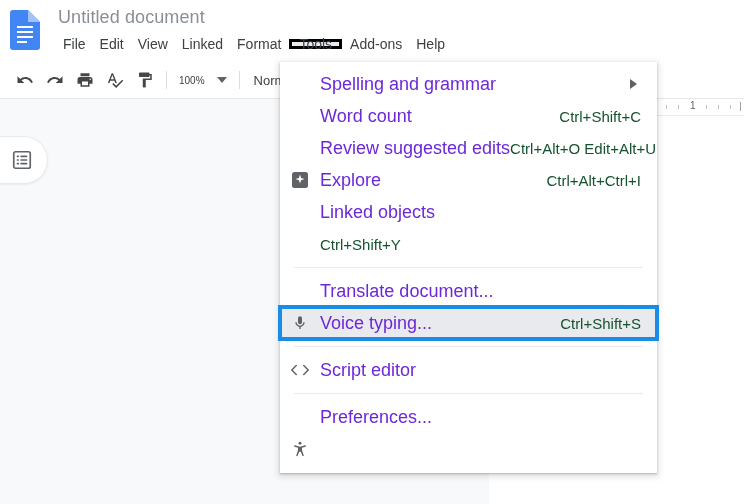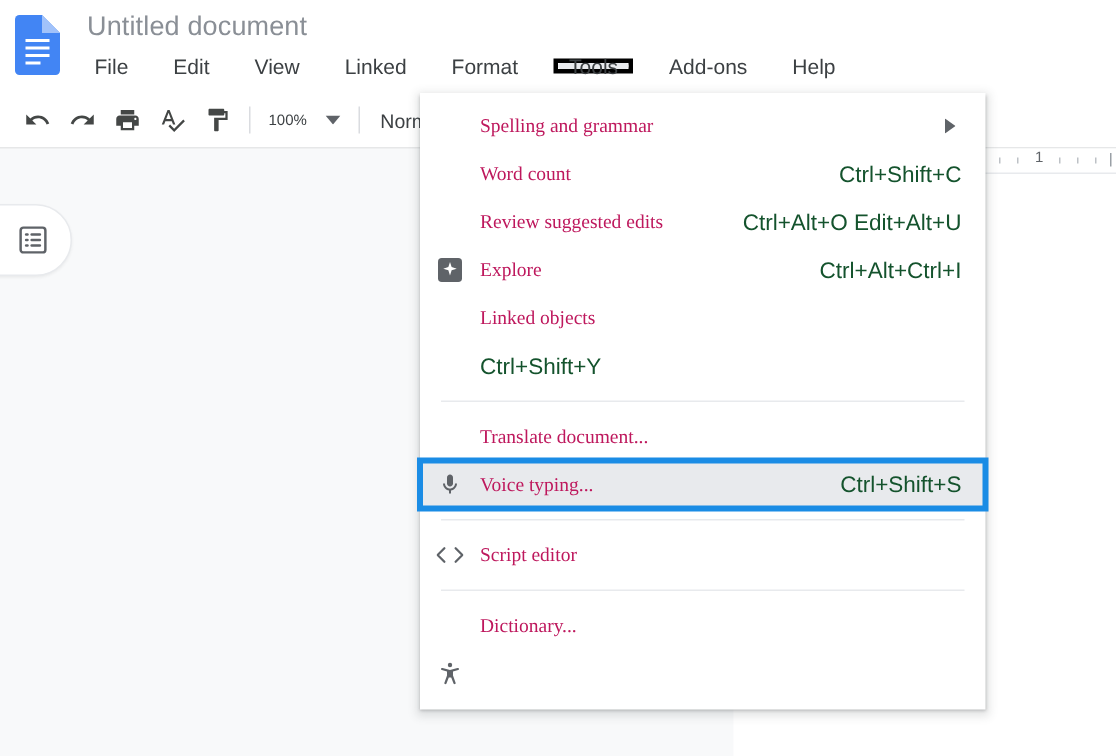--- a/index.html
+++ b/index.html
@@ -44,21 +44,20 @@
     white-space: nowrap;
   }
 
   #menubar {
     position: absolute;
     left: 56px;
     top: 33px;
     display: flex;
     align-items: center;
     height: 22px;
-    gap: 16px;
   }
   .menu-item {
     font-size: 14px;
     color: #3c4043;
     padding: 2px 7px;
     white-space: nowrap;
     cursor: pointer;
     border-radius: 2px;
   }
   .menu-item.active-menu {
@@ -229,24 +228,23 @@
   .mi-icon {
     width: 40px;
     min-width: 40px;
     display: flex;
     align-items: center;
     justify-content: center;
     color: #5f6368;
   }
   .mi-label {
     flex: 1;
-    font-size: 13px;
-    color: #be185d;
+    font-size: 18px;
+    color: #6d28d9;
     white-space: nowrap;
-    font-family: Liberation Serif, serif;
   }
   .mi-accel {
     font-size: 15px;
     color: #14532d;
     padding-right: 16px;
     white-space: nowrap;
     text-align: right;
   }
   .mi-arrow {
     padding-right: 20px;
@@ -451,21 +449,21 @@
         <polyline points="17,3 23,9 17,15"></polyline>
       </svg>
     </div>
     <div class="mi-label">Script editor</div>
   </div>
 
   <div class="mi-sep"></div>
 
   <div class="mi">
     <div class="mi-icon"></div>
-    <div class="mi-label">Dictionary...</div>
+    <div class="mi-label">Preferences...</div>
   </div>
 
   <div class="mi">
     <div class="mi-icon">
       <svg width="16" height="18" viewBox="0 0 24 24" fill="#5f6368">
         <circle cx="12" cy="3.5" r="2.2"></circle>
         <path d="M21 7.5c0-.6-.5-1.1-1.1-1.1-.15 0-.3.02-.44.07L12 8.6 4.54 6.47a1.3 1.3 0 0 0-.44-.07C3.5 6.4 3 6.9 3 7.5c0 .5.34.94.82 1.07L9 10.1V14l-2.6 7.2a1.1 1.1 0 0 0 .67 1.42 1.1 1.1 0 0 0 1.41-.67L10.8 16h2.4l2.32 5.95c.22.57.86.86 1.41.67a1.1 1.1 0 0 0 .67-1.42L15 14v-3.9l5.18-1.53c.48-.13.82-.57.82-1.07z"></path>
       </svg>
     </div>
   </div>

